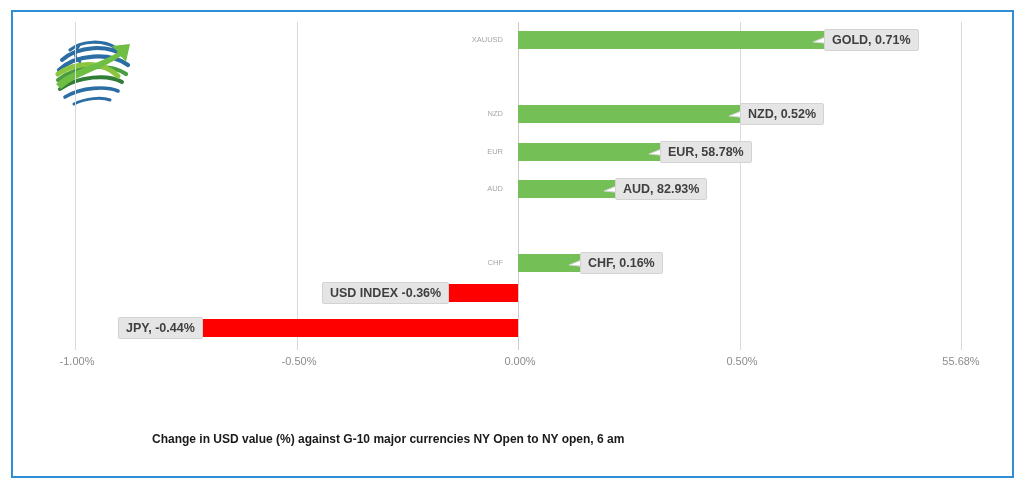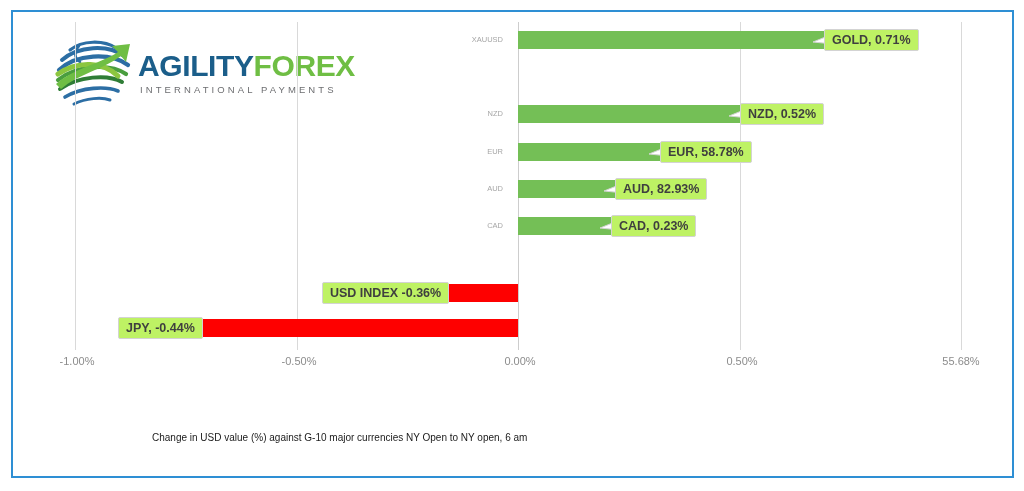--- a/index.html
+++ b/index.html
@@ -129,21 +129,21 @@
   .bar.pos { background: #74bf56; }
   .bar.neg { background: #fe0000; }
 
   
   .callout {
     position: absolute;
     top: -2px;
     height: 22px;
     line-height: 21px;
     padding: 0 7px;
-    background: #bef264;
+    background: #e5e5e5;
     border: 1px solid #d3d3d3;
     border-radius: 2px;
     font-size: 12.5px;
     font-weight: bold;
     color: #3f3f3f;
     white-space: nowrap;
     box-sizing: border-box;
   }
   .leader {
     position: absolute;
@@ -152,22 +152,22 @@
     width: 20px;
     overflow: hidden;
   }
   .leader svg { display: block; }
 
   
   .caption {
     position: absolute;
     left: 152px;
     top: 432px;
-    font-size: 10px;
-    font-weight: normal;
+    font-size: 12px;
+    font-weight: bold;
     color: #1a1a1a;
     white-space: nowrap;
   }
 </style>
 </head>
 <body>
 
 <div id="screenshot">
 
   <div class="frame"></div>
@@ -182,24 +182,20 @@
           <path d="M27 14 C22 20, 22 26, 28 30" stroke="#2c6ea4" stroke-width="2.6"></path>
           <path d="M6 48 C24 33, 58 31, 74 42" stroke="#4a9e3f" stroke-width="4.2"></path>
           <path d="M8 57 C26 44, 56 42, 70 50" stroke="#2f7d36" stroke-width="4"></path>
           <path d="M13 65 C30 55, 54 54, 66 59" stroke="#2c6ea4" stroke-width="3.6"></path>
           <path d="M22 72 C34 66, 50 65, 58 68" stroke="#2c6ea4" stroke-width="3"></path>
           <path d="M6 42 C26 28, 52 30, 66 44" stroke="#8cc63f" stroke-width="5"></path>
         </g>
         <path d="M4 52 C22 36, 48 32, 66 20 L60 14 L78 12 L74 30 L69 24 C52 37, 26 42, 9 57 Z" fill="#6fbe44"></path>
       </svg>
     </div>
-    <div class="logo-text">
-      <div class="logo-word"><span class="w-agility">AGILITY</span><span class="w-forex">FOREX</span></div>
-      <div class="logo-tagline">INTERNATIONAL PAYMENTS</div>
-    </div>
   </div>
 
   <div class="plot">
 
     <div class="gridline" style="left:75px"></div>
     <div class="gridline" style="left:297px"></div>
     <div class="gridline zero" style="left:518px"></div>
     <div class="gridline" style="left:740px"></div>
     <div class="gridline" style="left:961px"></div>
 
@@ -247,31 +243,31 @@
       <div class="cat-label outside">AUD</div>
       <div class="bar pos" style="left:518px; width:106px"></div>
       <div class="leader" style="left:604px">
         <svg width="20" height="16">
             <polygon points="0,10 20,2 20,12" fill="#ffffff" stroke="#d3d3d3" stroke-width="1"></polygon>
           </svg>
       </div>
       <div class="callout" style="left:615px">AUD, 82.93%</div>
     </div>
 
-    <div class="row" style="top:217px">
-      <div class="cat-label outside">CAD</div>
-      <div class="bar pos" style="left:518px; width:102px"></div>
-      <div class="leader" style="left:600px">
-        <svg width="20" height="16">
-            <polygon points="0,10 20,2 20,12" fill="#ffffff" stroke="#d3d3d3" stroke-width="1"></polygon>
-          </svg>
-      </div>
-      <div class="callout" style="left:611px">CAD, 0.23%</div>
-    </div>
-
+
+    <div class="row" style="top:254px">
+      <div class="cat-label outside">CHF</div>
+      <div class="bar pos" style="left:518px; width:71px"></div>
+      <div class="leader" style="left:569px">
+        <svg width="20" height="16">
+            <polygon points="0,10 20,2 20,12" fill="#ffffff" stroke="#d3d3d3" stroke-width="1"></polygon>
+          </svg>
+      </div>
+      <div class="callout" style="left:580px">CHF, 0.16%</div>
+    </div>
 
     <div class="row" style="top:284px">
       <div class="cat-label inside">DXY</div>
       <div class="bar neg" style="left:434px; width:84px"></div>
       <div class="leader" style="left:414px">
         <svg width="20" height="16">
             <polygon points="20,10 0,2 0,12" fill="#ffffff" stroke="#d3d3d3" stroke-width="1"></polygon>
           </svg>
       </div>
       <div class="callout" style="left:322px">USD INDEX -0.36%</div>

